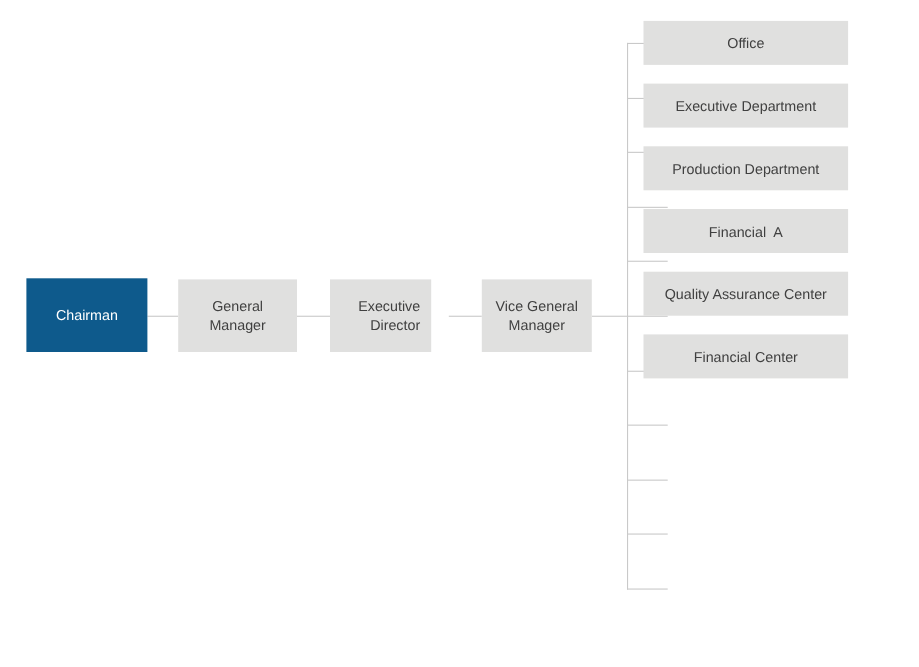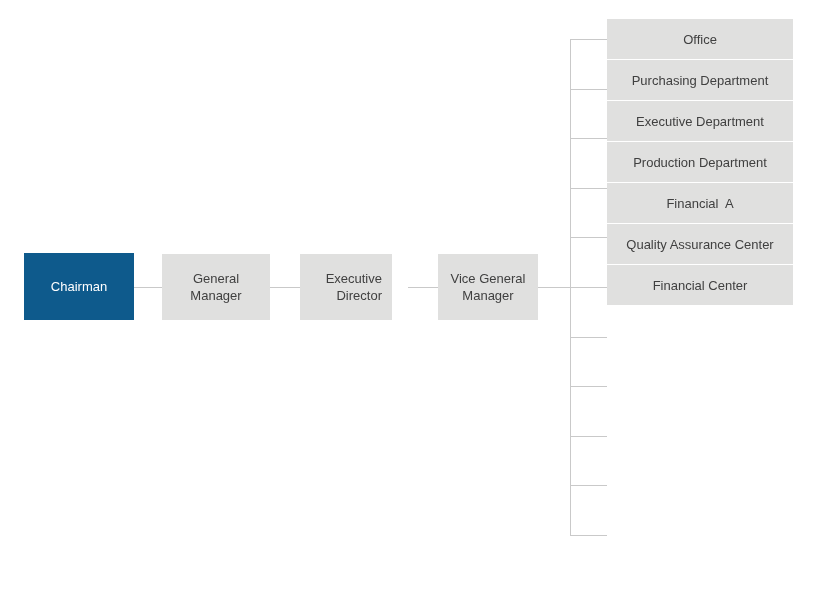--- a/index.html
+++ b/index.html
@@ -32,22 +32,22 @@
   .node.primary{background:var(--primary-box);color:var(--primary-text);}
 
   
   .node.chairman{left:24px;top:253px;width:110px;height:67px;}
   .node.gm{left:162px;top:254px;width:108px;height:66px;}
   .node.ed{left:300px;top:254px;width:92px;height:66px;text-align:right;}
   .node.vgm{left:438px;top:254px;width:100px;height:66px;}
 
   
   .dept-col{
-    position:absolute;left:607px;top:19px;width:186px;
-    display:flex;flex-direction:column;gap:1px;
+    position:absolute;left:585px;top:19px;width:186px;
+    display:flex;flex-direction:column;gap:17px;
   }
   .dept-col .node{position:static;width:186px;height:40px;flex:0 0 40px;}
   .dept-col .label{white-space:pre;}
 </style>
 </head>
 <body>
 
 <div class="canvas">
 
   <div class="line h" style="left:134px;top:287px;width:28px"></div>
@@ -79,23 +79,20 @@
   </div>
   <div class="node vgm">
     <span class="label">Vice General Manager</span>
   </div>
 
   <div class="dept-col">
     <div class="node">
       <span class="label">Office</span>
     </div>
     <div class="node">
-      <span class="label">Purchasing Department</span>
-    </div>
-    <div class="node">
       <span class="label">Executive Department</span>
     </div>
     <div class="node">
       <span class="label">Production Department</span>
     </div>
     <div class="node">
       <span class="label">Financial  A</span>
     </div>
     <div class="node">
       <span class="label">Quality Assurance Center</span>

